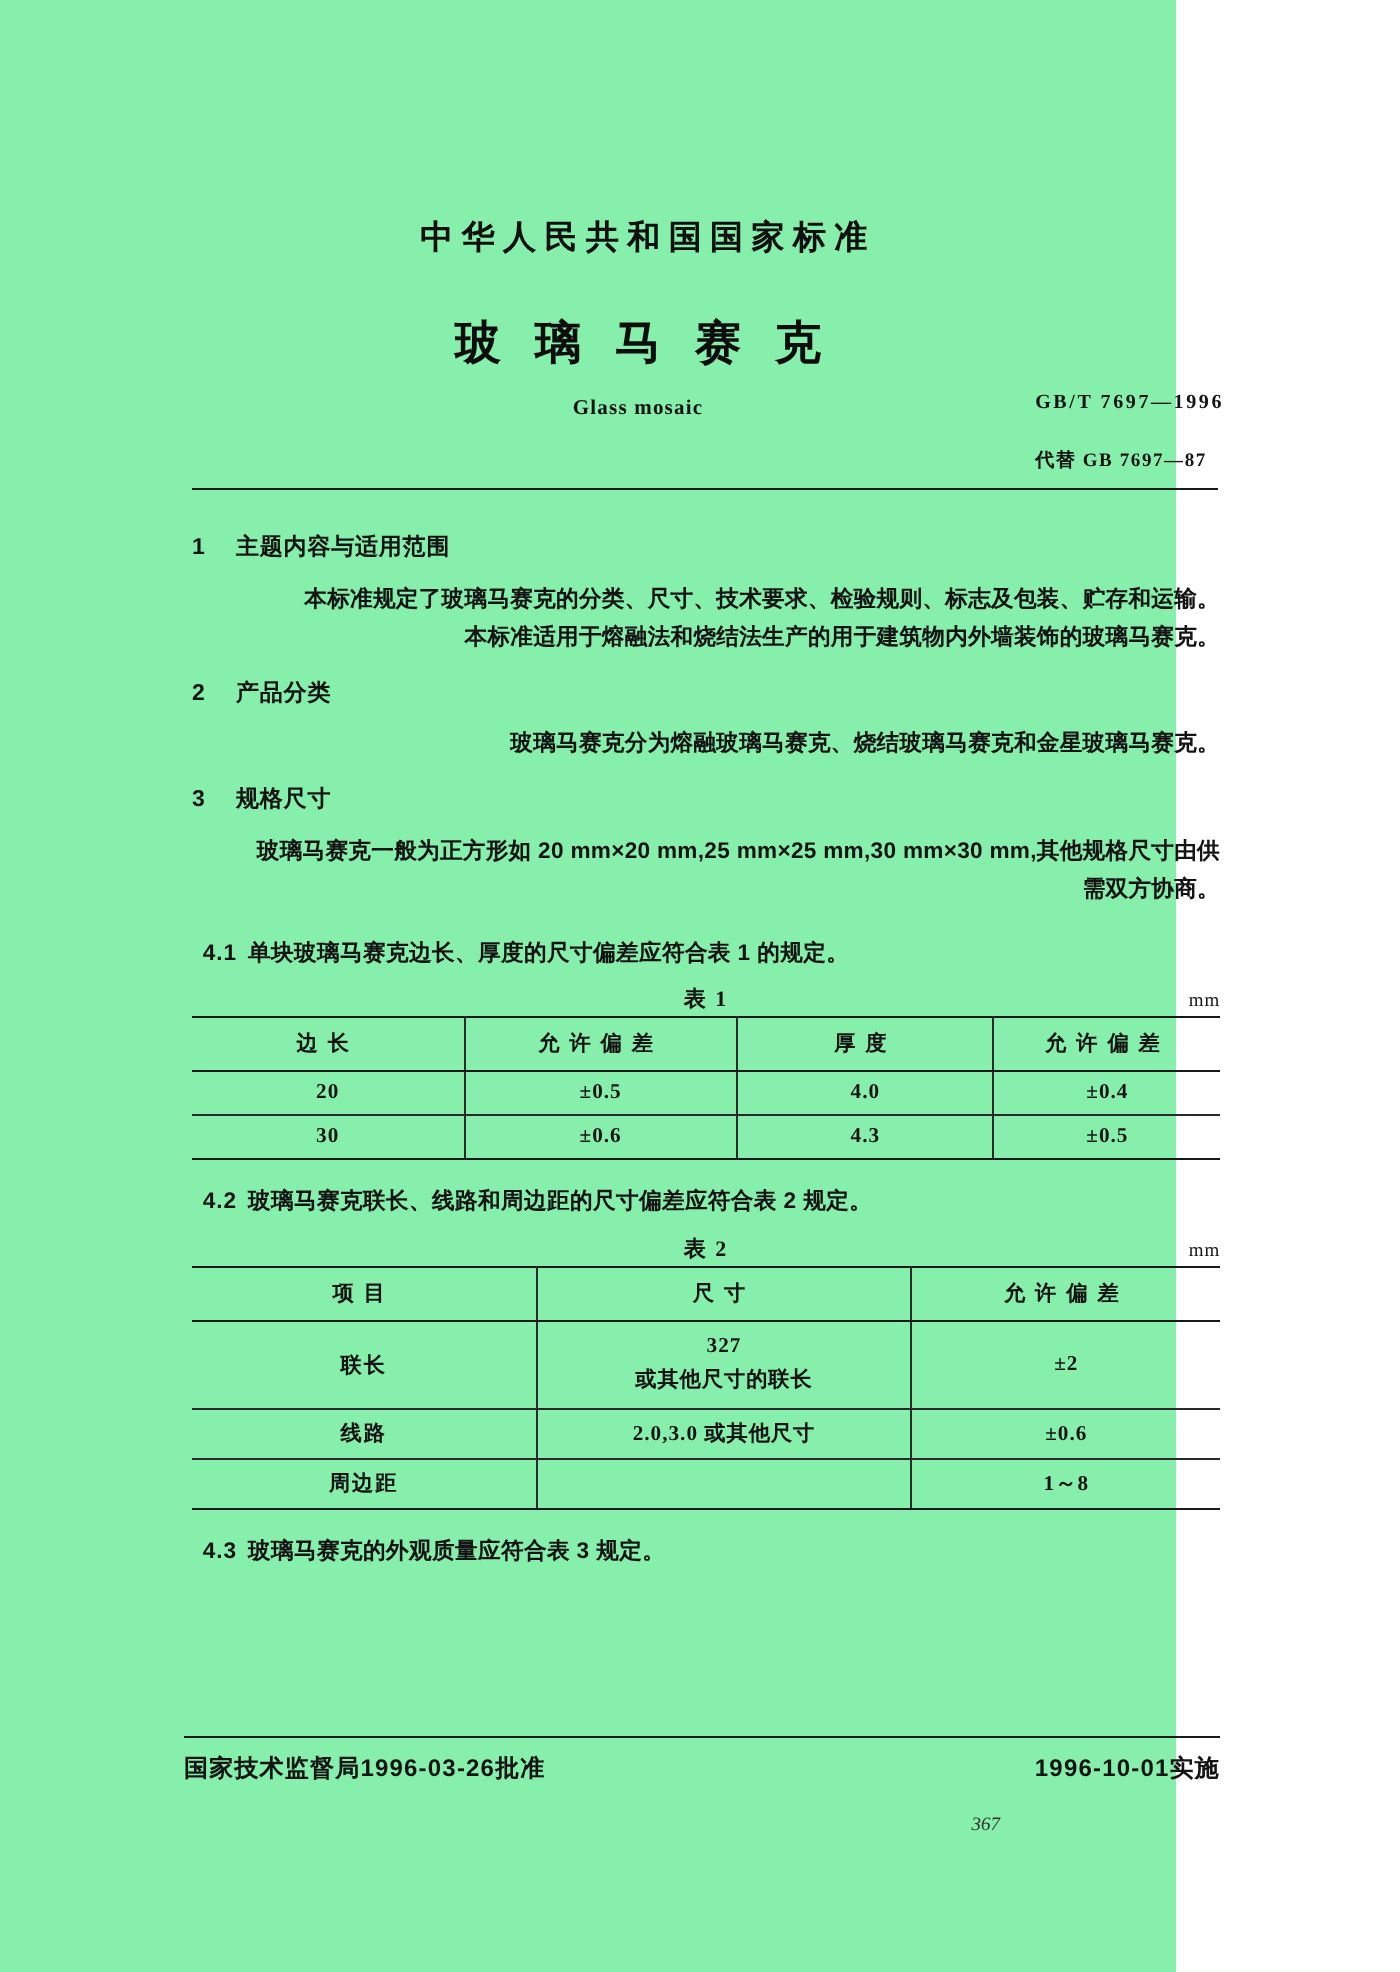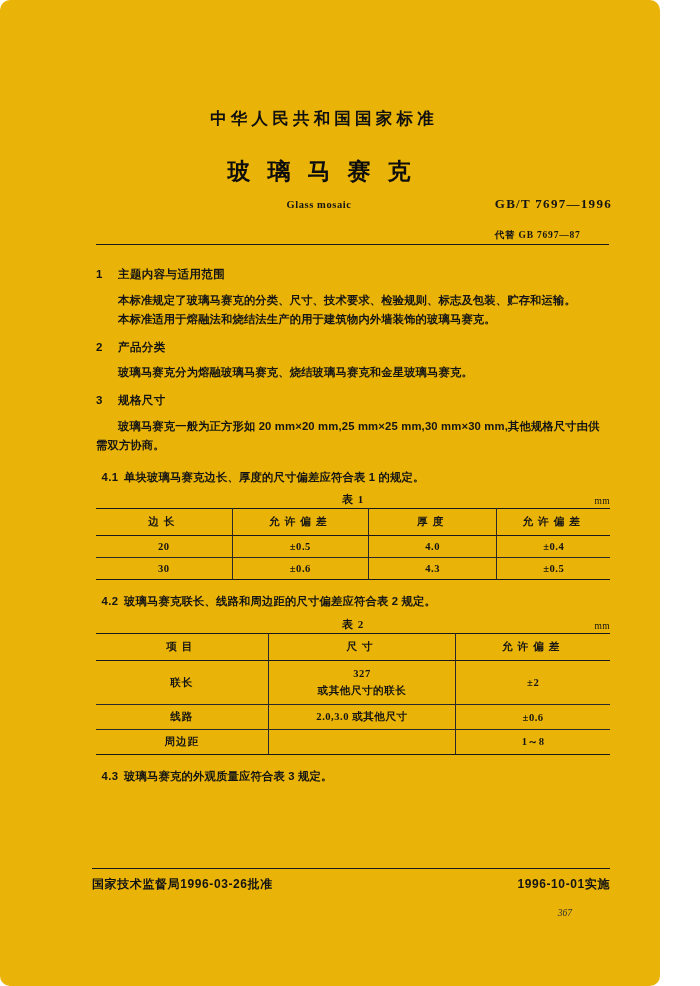--- a/index.html
+++ b/index.html
@@ -11,24 +11,23 @@
     width: 700px;
     height: 986px;
     position: relative;
     font-family: "Liberation Sans", sans-serif;
     color: #141414;
     overflow: hidden;
   }
   .page {
     position: absolute;
     left: 0; top: 0;
-    width: 660px;
+    width: 588px;
     height: 986px;
-    background: #eab308;
-    border-radius: 10px;
+    background: #86efac;
   }
 
   
   .masthead {
     position: absolute;
     left: 88px;
     top: 108px;
     width: 524px;
   }
   .nat-std {
@@ -64,21 +63,21 @@
     color: #141414;
   }
   .std-no {
     position: absolute;
     right: 0;
     top: 40px;
     text-align: left;
   }
   .std-no .code {
     font-family: "Liberation Serif", serif;
-    font-size: 13px;
+    font-size: 10px;
     font-weight: bold;
     letter-spacing: 1.3px;
     white-space: nowrap;
   }
   .std-no .replaces {
     margin-top: 17px;
     font-size: 9.5px;
     letter-spacing: 0.8px;
     white-space: nowrap;
     font-family: "Liberation Serif", serif;
@@ -112,20 +111,21 @@
     display: inline-block;
     min-width: 22px;
     font-family: "Liberation Sans", sans-serif;
   }
   .para {
     font-size: 11.3px;
     line-height: 1.72;
     margin: 0 0 11px 0;
     letter-spacing: 0.15px;
     font-weight: bold;
+    text-align: right;
   }
   .para.indent { text-indent: 22px; }
   .sub-head {
     font-size: 11.3px;
     font-weight: bold;
     letter-spacing: 0.2px;
     margin: 13px 0 7px 0;
     line-height: 1.5;
   }
   .sub-head .snum {

